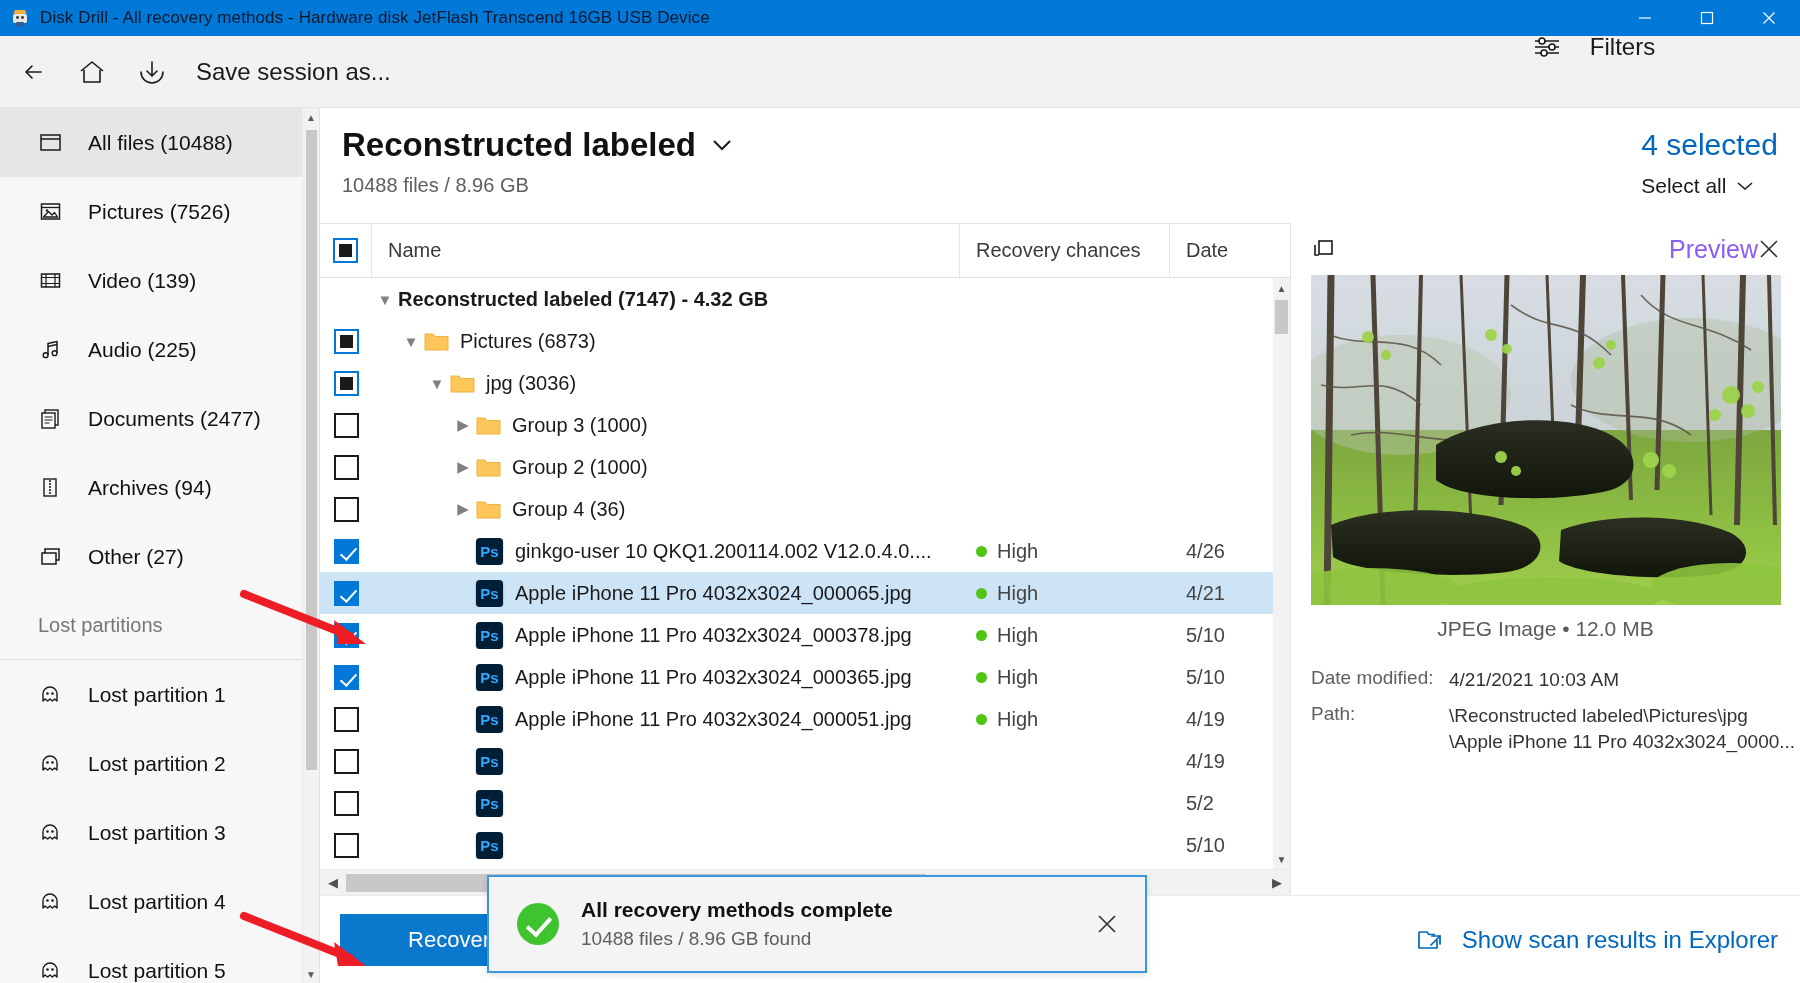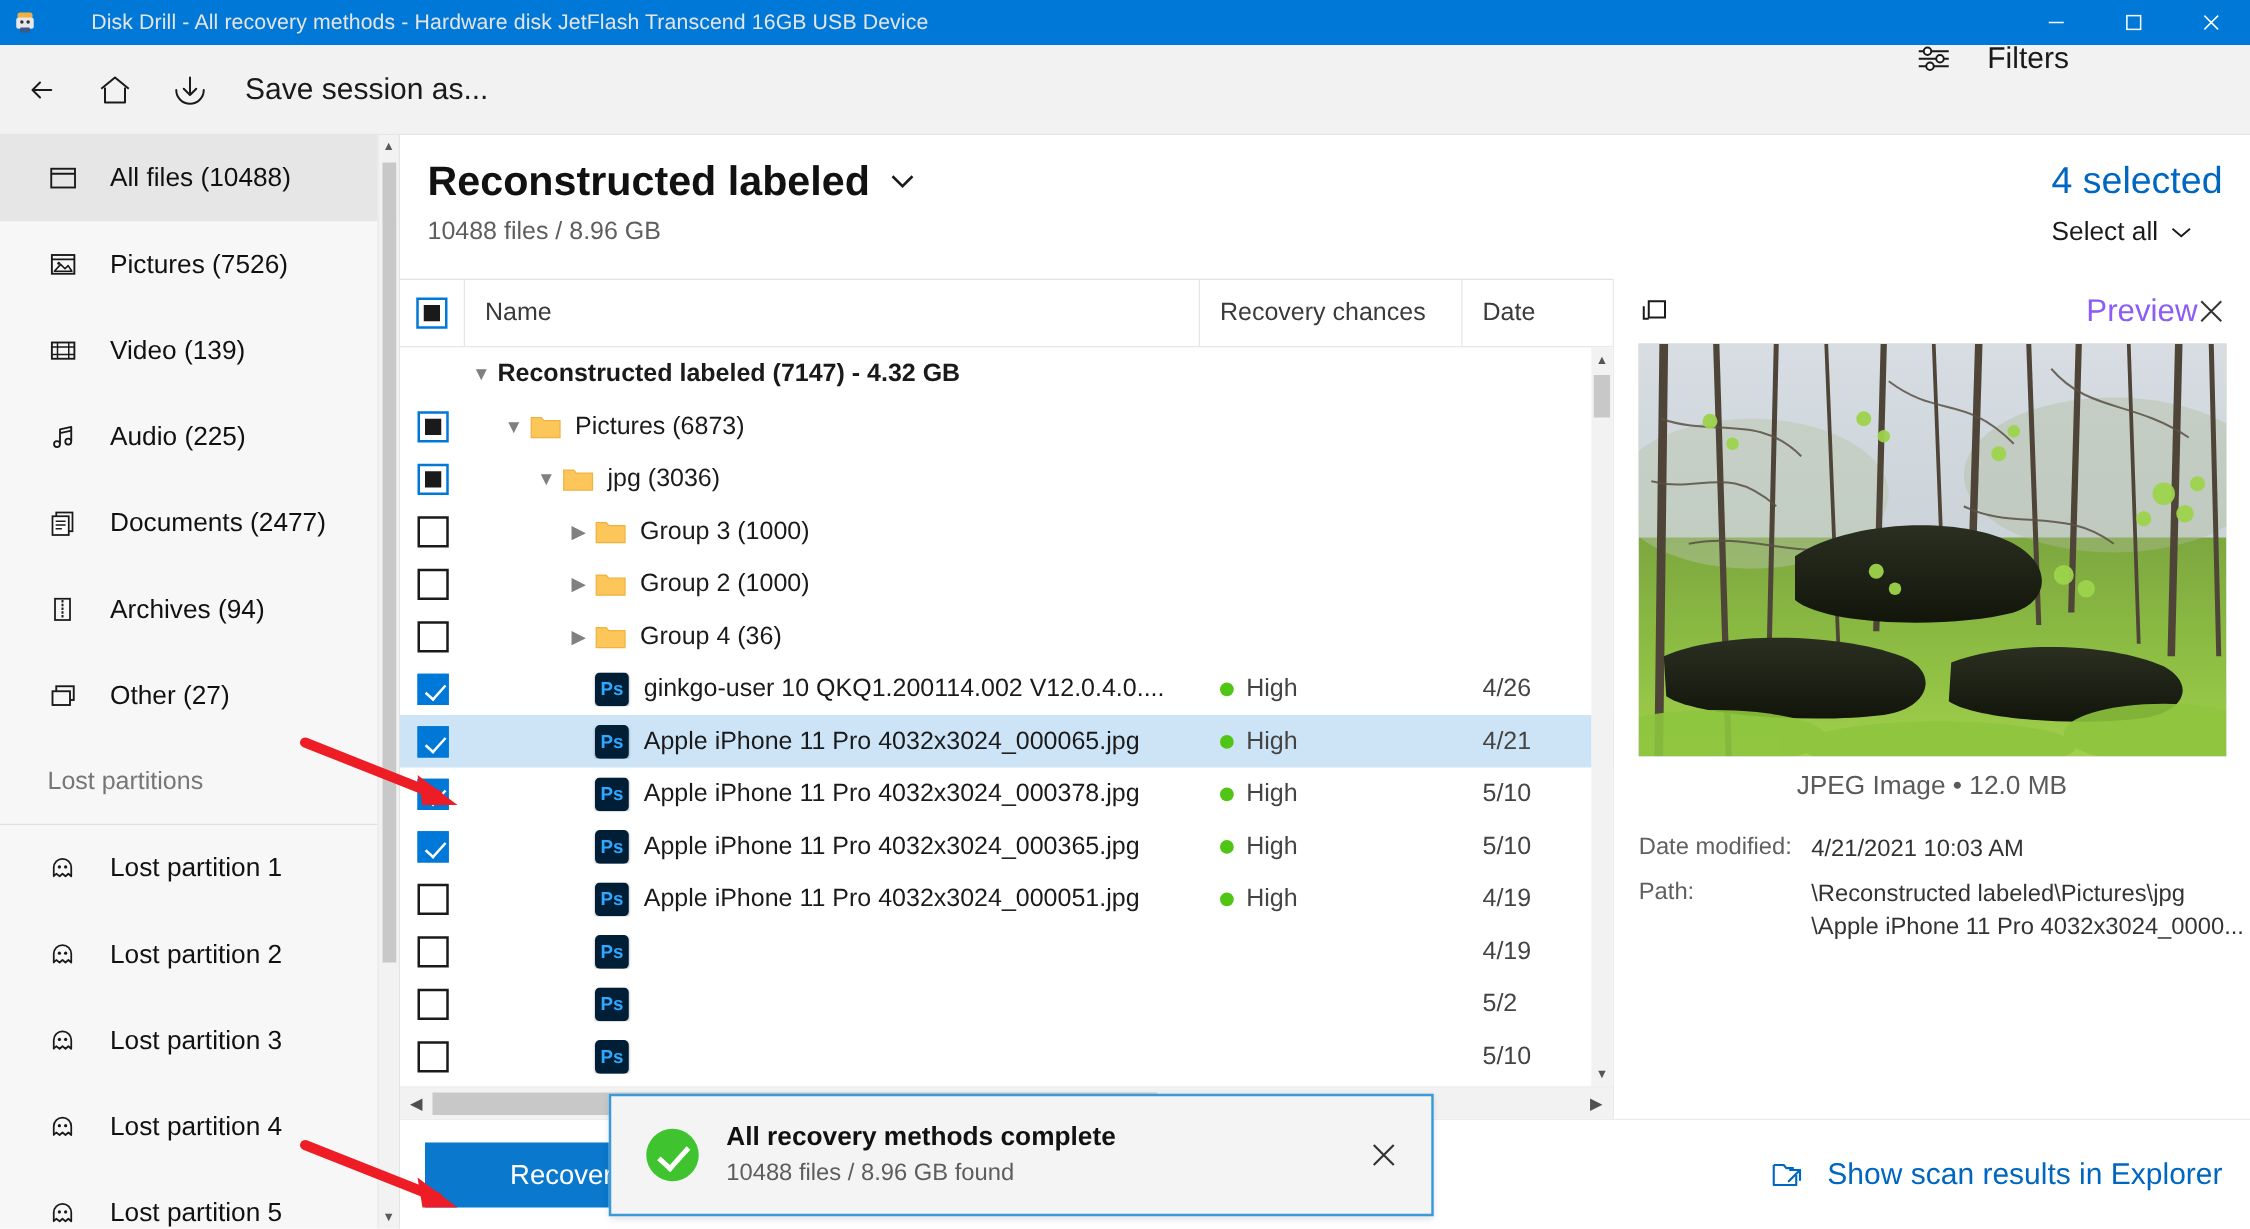--- a/index.html
+++ b/index.html
@@ -9,24 +9,23 @@
     width: 1800px; height: 983px;
     overflow: hidden;
     font-family: "Liberation Sans", sans-serif;
     background: #ffffff;
     -webkit-font-smoothing: antialiased;
   }
   .app { width: 1800px; height: 983px; position: relative; display: flex; flex-direction: column; }
 
   
   .titlebar {
-    height: 36px; background: #0078d7; color: #e5e5e5;
+    height: 36px; background: #0078d7; color: #0f172a;
     display: flex; align-items: center; flex: none;
     user-select: none;
-    gap: 33px;
   }
   .titlebar .appicon {
     width: 20px; height: 20px; margin-left: 10px; margin-right: 10px;
     flex: none; position: relative;
   }
   .titlebar .title { font-size: 17px; letter-spacing: .1px; white-space: nowrap; }
   .wincontrols { margin-left: auto; display: flex; height: 36px; }
   .wincontrols div {
     width: 62px; height: 36px; display: flex; align-items: center; justify-content: center;
     font-size: 16px; line-height: 1;

